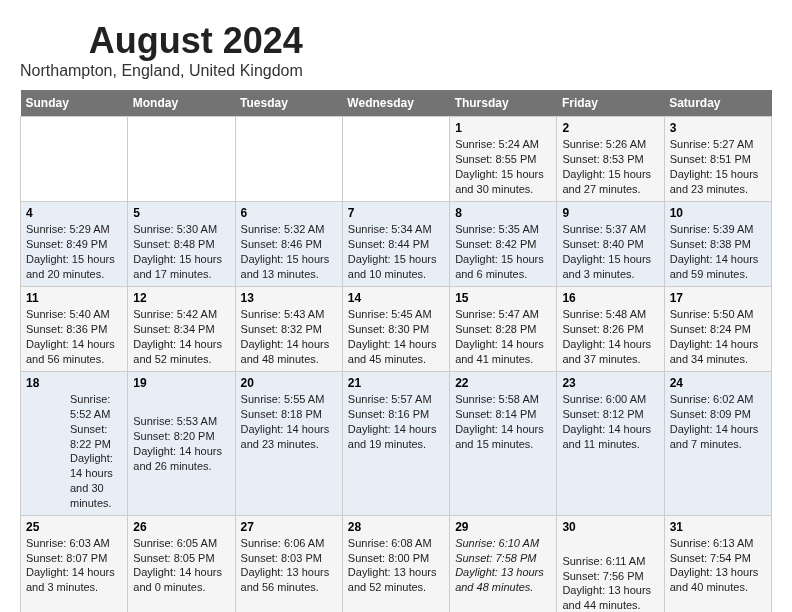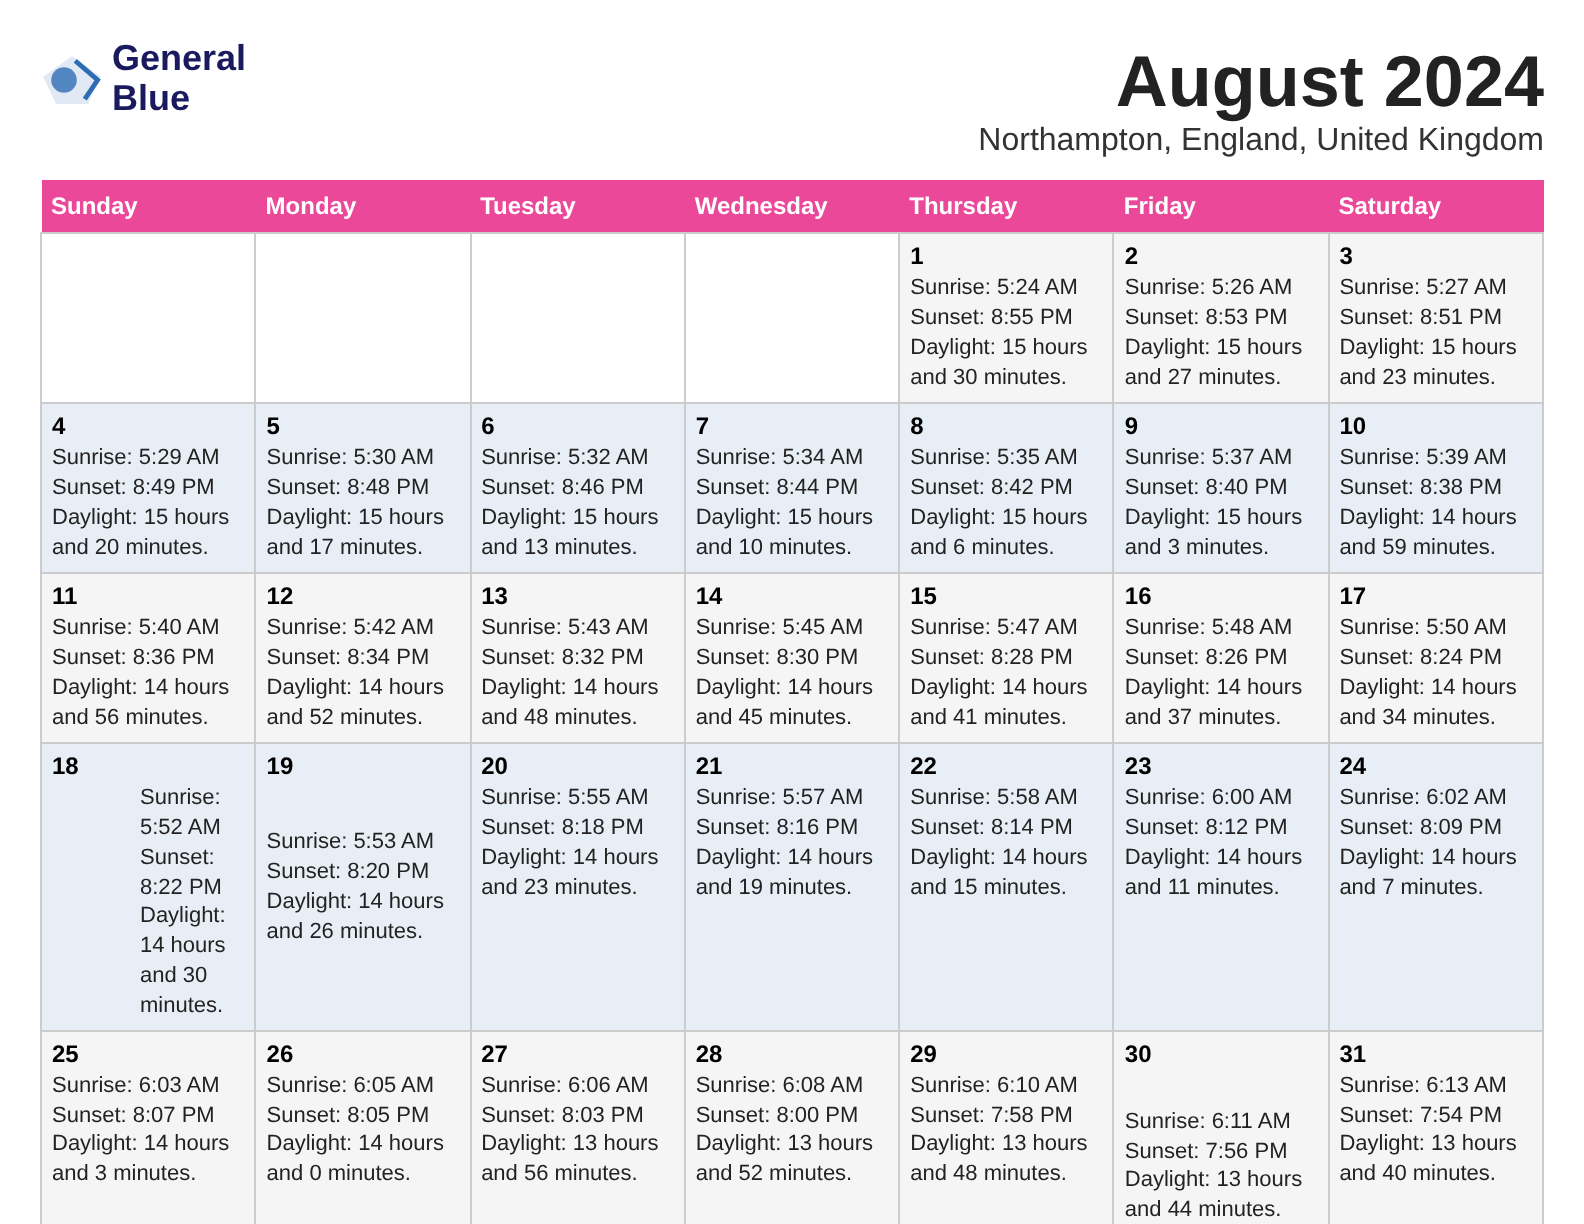--- a/index.html
+++ b/index.html
@@ -42,21 +42,21 @@
     .location {
       font-size: 16px;
       color: #333;
     }
     table {
       width: 100%;
       border-collapse: collapse;
       font-size: 11px;
     }
     thead th {
-      background-color: #ec4899;
+      background-color: #737373;
       color: #fff;
       text-align: left;
       padding: 6px 5px;
       font-size: 12px;
       font-weight: bold;
     }
     tbody tr td {
       border: 1px solid #ccc;
       vertical-align: top;
       padding: 4px 5px;
@@ -88,32 +88,20 @@
       background-color: #fff !important;
     }
     tbody tr:nth-child(even) td.empty-cell {
       background-color: #fff !important;
     }
   </style>
 </head>
 <body>
 
 <div class="header">
-  <div class="logo">
-    <svg class="logo-icon" viewBox="0 0 40 40">
-      <rect x="0" y="0" width="40" height="40" fill="white"></rect>
-      <polygon points="20,5 38,18 30,35 10,35 2,18" fill="#2e6db4" opacity="0.15"></polygon>
-      <path d="M22 8 L36 20 L28 32" stroke="#2e6db4" stroke-width="3" fill="none"></path>
-      <circle cx="15" cy="20" r="8" fill="#2e6db4" opacity="0.8"></circle>
-    </svg>
-    <div class="logo-text">
-      <div>General</div>
-      <div>Blue</div>
-    </div>
-  </div>
   <div class="title-block">
     <div class="month-year">August 2024</div>
     <div class="location">Northampton, England, United Kingdom</div>
   </div>
 </div>
 
 <table>
   <thead>
     <tr>
     <th>Sunday</th>
@@ -330,21 +318,21 @@
         </td>
         <td>
           <span class="day-num">28</span>
           <div class="cell-content" style="white-space: pre-line;">Sunrise: 6:08 AM
 Sunset: 8:00 PM
 Daylight: 13 hours
 and 52 minutes.</div>
         </td>
         <td>
           <span class="day-num">29</span>
-          <div class="cell-content" style="white-space: pre-line;">Sunrise: 6:10 AM
+          <div class="cell-content" style="white-space: pre-line; font-style: italic;">Sunrise: 6:10 AM
 Sunset: 7:58 PM
 Daylight: 13 hours
 and 48 minutes.</div>
         </td>
         <td>
           <span class="day-num">30</span>
           <div class="cell-content" style="white-space: pre-line; margin-top: 20px;">Sunrise: 6:11 AM
 Sunset: 7:56 PM
 Daylight: 13 hours
 and 44 minutes.</div>

